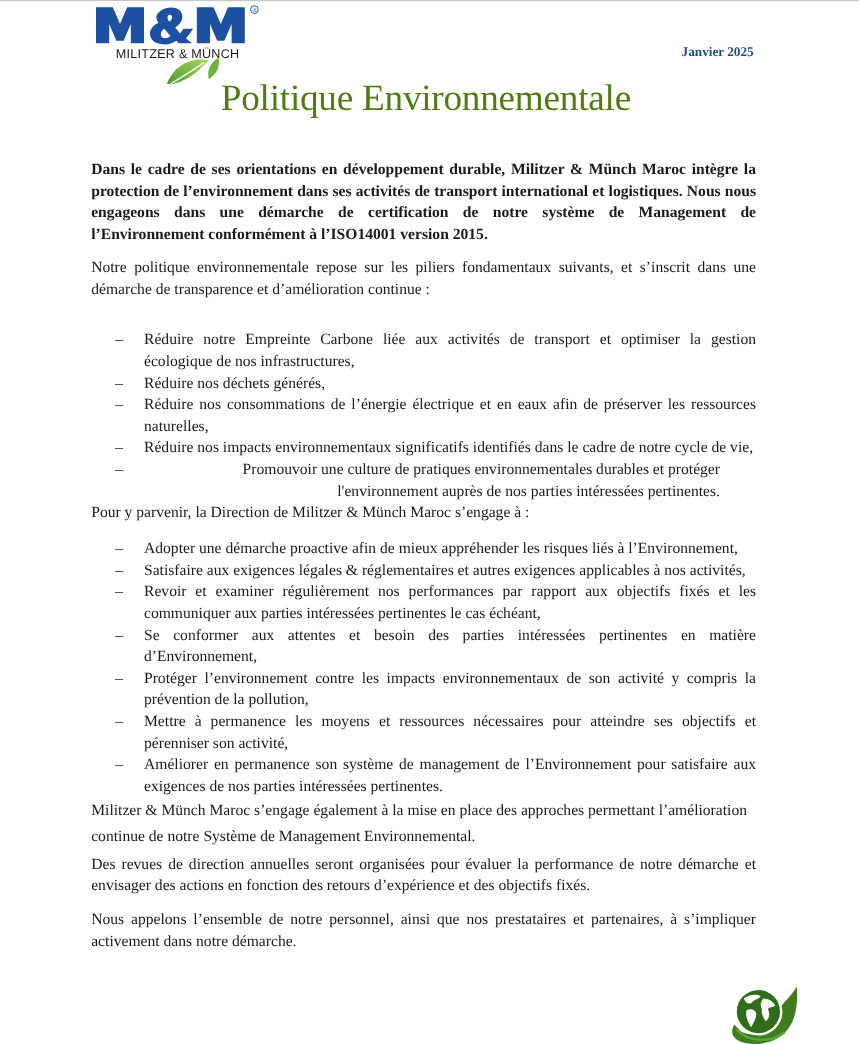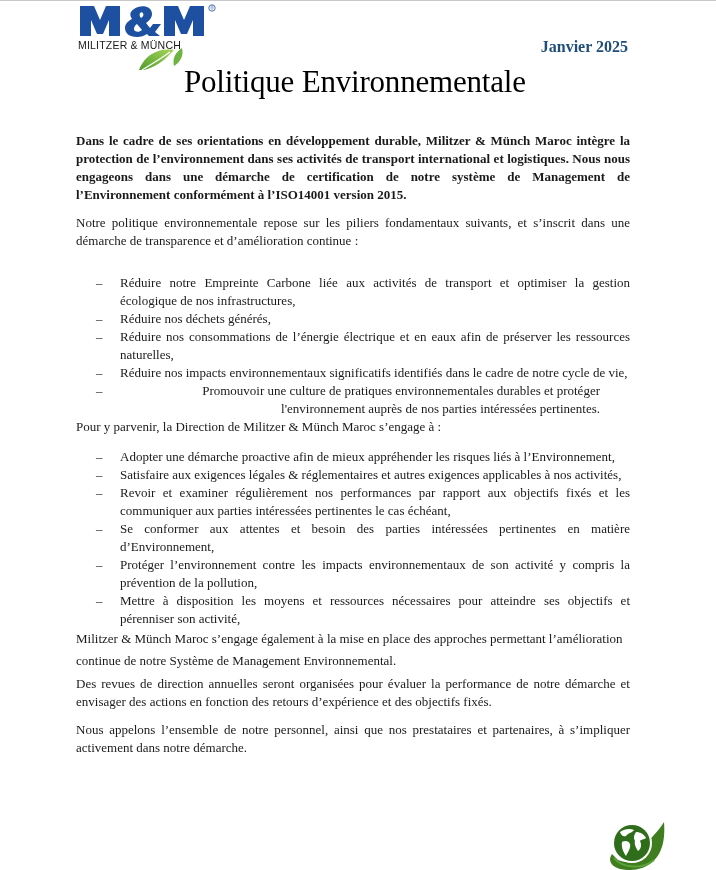--- a/index.html
+++ b/index.html
@@ -7,30 +7,30 @@
     width: 716px; height: 870px; position: relative; overflow: hidden;
     font-family: "Liberation Serif", "DejaVu Serif", serif;
     color: #1a1a1a;
   }
   .top-rule { position: absolute; left: 0; top: 0; width: 716px; height: 1px; background: #c8c8c8; }
   .logo { position: absolute; left: 78px; top: 3px; width: 140px; height: 46px; }
   .logo-mark { position: absolute; left: 0; top: 0; }
   .logo-sub {
     position: absolute; left: 0; top: 36px; width: 140px;
     font-family: "Liberation Sans", "DejaVu Sans", sans-serif;
-    font-size: 10.5px; letter-spacing: 0.2px; color: #1a1a1a; white-space: nowrap;
+    font-size: 10.5px; letter-spacing: 0.2px; color: #1a1a1a; white-space: nowrap; text-align: center;
   }
   .leaf { position: absolute; left: 138px; top: 46px; }
   .date {
     position: absolute; right: 88px; top: 38px;
-    font-size: 16px; font-weight: bold; color: #1f4e79;
+    font-size: 11px; font-weight: bold; color: #1f4e79;
   }
   .title {
     position: absolute; left: 184px; top: 64px;
-    font-size: 31px; color: #000000; white-space: nowrap; letter-spacing: -0.2px;
+    font-size: 31px; color: #4d7c0f; white-space: nowrap; letter-spacing: -0.2px;
   }
   .content {
     position: absolute; left: 76px; top: 132px; width: 554px;
     font-size: 13px; line-height: 18px;
   }
   p { margin: 0; text-align: justify; }
   .p1 { margin-bottom: 10px; font-weight: bold; }
   .p2 { margin-bottom: 24px; }
   ul.dash {
     list-style: none; margin: 0 0 0 0; padding: 0 0 0 44px;
@@ -97,21 +97,22 @@
   </ul>
 
   <p class="p3">Pour y parvenir, la Direction de Militzer &amp; Münch Maroc s’engage à :</p>
 
   <ul class="dash list2">
     <li>Adopter une démarche proactive afin de mieux appréhender les risques liés à l’Environnement,</li>
     <li>Satisfaire aux exigences légales &amp; réglementaires et autres exigences applicables à nos activités,</li>
     <li>Revoir et examiner régulièrement nos performances par rapport aux objectifs fixés et les communiquer aux parties intéressées pertinentes le cas échéant,</li>
     <li>Se conformer aux attentes et besoin des parties intéressées pertinentes en matière d’Environnement,</li>
     <li>Protéger l’environnement contre les impacts environnementaux de son activité y compris la prévention de la pollution,</li>
-    <li>Mettre à disposition les moyens et ressources nécessaires pour atteindre ses objectifs et pérenniser son activité,</li>
+    <li>Mettre à permanence les moyens et ressources nécessaires pour atteindre ses objectifs et pérenniser son activité,</li>
+    <li>Améliorer en permanence son système de management de l’Environnement pour satisfaire aux exigences de nos parties intéressées pertinentes.</li>
   </ul>
 
   <p class="p4">Militzer &amp; Münch Maroc s’engage également à la mise en place des approches permettant l’amélioration continue de notre Système de Management Environnemental.</p>
   <p class="p5">Des revues de direction annuelles seront organisées pour évaluer la performance de notre démarche et envisager des actions en fonction des retours d’expérience et des objectifs fixés.</p>
   <p>Nous appelons l’ensemble de notre personnel, ainsi que nos prestataires et partenaires, à s’impliquer activement dans notre démarche.</p>
 </div>
 
 <svg class="globe" width="70" height="52" viewBox="0 0 70 52">
   <path d="M10 36 C 2 48, 20 56, 40 50 C 56 44, 64 30, 62 4 C 56 14, 50 18, 48 22 C 46 40, 30 48, 16 42 Z" fill="#3f7d1e"></path>
   <circle cx="30" cy="25" r="20" fill="#ffffff"></circle>

